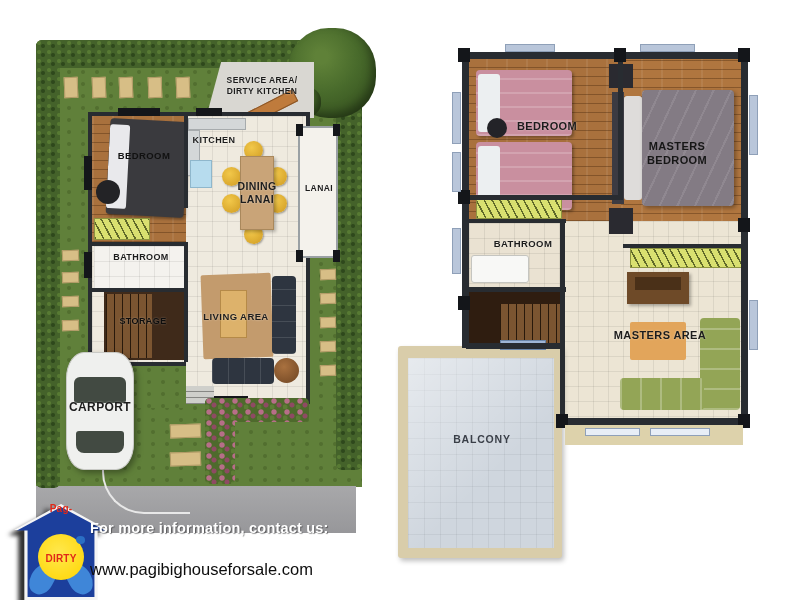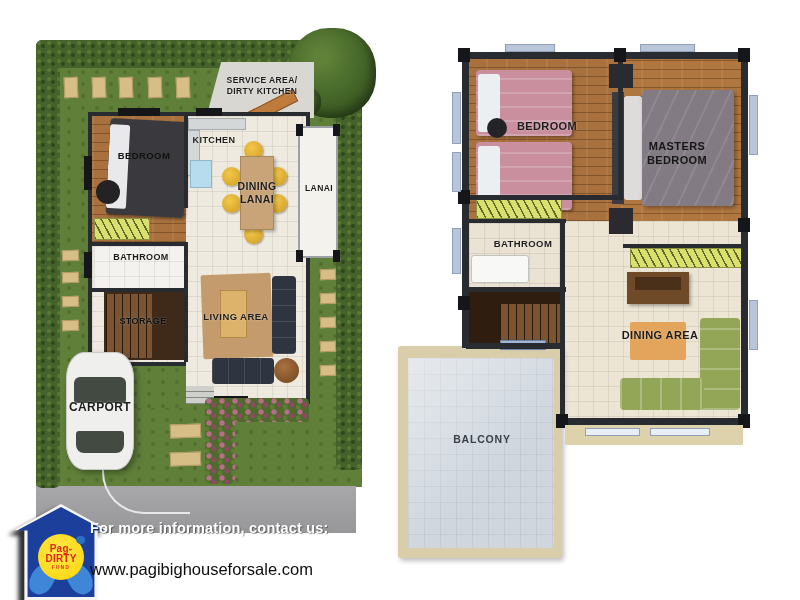--- a/index.html
+++ b/index.html
@@ -44,21 +44,21 @@
     text-shadow:0 0 2px rgba(255,255,255,.55); }
   .footer-info { position:absolute; left:90px; top:513px; color:#ffffff; font-weight:700; font-size:14.5px; letter-spacing:.2px; text-shadow:1px 1px 1px rgba(0,0,0,.4);margin-top:7px; }
   .footer-phone { position:absolute; left:88px; top:531px; color:#0d0d0d; font-weight:700; font-size:21px; letter-spacing:.4px; }
   .footer-web { position:absolute; left:90px; top:560px; color:#0d0d0d; font-weight:400; font-size:16.5px; }
   .logo-back { position:absolute; inset:0; background:#f5f5f5;
     clip-path:polygon(50% 0%,100% 27%,89% 27%,89% 100%,11% 100%,11% 27%,0% 27%); }
   .logo-front { position:absolute; inset:3px; background:#1c3f9c;
     clip-path:polygon(50% 0%,100% 26%,88% 26%,88% 100%,12% 100%,12% 26%,0% 26%); }
   .logo-circle { position:absolute; left:50%; top:55%; width:46px; height:46px; transform:translate(-50%,-50%);
     border-radius:50%; background:radial-gradient(circle at 45% 40%, #ffe84d, #ffd400);
-    display:flex; flex-direction:column; align-items:center; justify-content:center; }
+    display:flex; flex-direction:column; align-items:center; justify-content:center;gap:40px; }
   .logo-circle .l1, .logo-circle .l2 { color:#e02818; font-weight:800; font-size:10px; line-height:1.02; letter-spacing:.2px; }
   .logo-circle .l3 { color:#e02818; font-weight:700; font-size:4.5px; letter-spacing:1.4px; margin-top:1px; }
   .hand { position:absolute; width:23px; height:33px; background:#3f86d8; border-radius:62% 40% 52% 50%; }
   .bird { position:absolute; width:9px; height:8px; background:#2b6fc4; border-radius:50% 50% 45% 55%; }
 </style>
 </head>
 <body>
 
 <div id="canvas">
 
@@ -239,21 +239,21 @@
     <div class="L" style="left:565px; top:425px; width:178px; height:20px; background:#ddd2ab;"></div>
     <div class="sill" style="left:585px; top:428px; width:55px; height:8px; background:#e8eef6;"></div>
     <div class="sill" style="left:650px; top:428px; width:60px; height:8px; background:#e8eef6;"></div>
 
     <div class="room-label" style="left:547px; top:127px; font-size:11px;">BEDROOM</div>
     <div class="room-label" style="left:677px; top:154px; font-size:11px; color:#161616; text-shadow:none;">
       <span style="display:block;">MASTERS</span>
       <span style="display:block;">BEDROOM</span>
     </div>
     <div class="room-label" style="left:523px; top:244px; font-size:9.5px;">BATHROOM</div>
-    <div class="room-label" style="left:660px; top:336px; font-size:11px;">DINING AREA</div>
+    <div class="room-label" style="left:660px; top:336px; font-size:11px;">MASTERS AREA</div>
     <div class="room-label" style="left:482px; top:440px; font-size:10.5px; letter-spacing:.8px; color:#3a3f48; text-shadow:none;">BALCONY</div>
   </div>
 
   <div class="layer">
     <div class="L" style="left:14px; top:504px; width:94px; height:96px; filter:drop-shadow(-6px 5px 2px rgba(12,12,12,.85));">
       <div class="logo-back"></div>
       <div class="logo-front"></div>
       <div class="hand" style="left:17px; top:58px; transform:rotate(28deg);"></div>
       <div class="hand" style="left:54px; top:58px; transform:rotate(-28deg) scaleX(-1);"></div>
       <div class="logo-circle">

